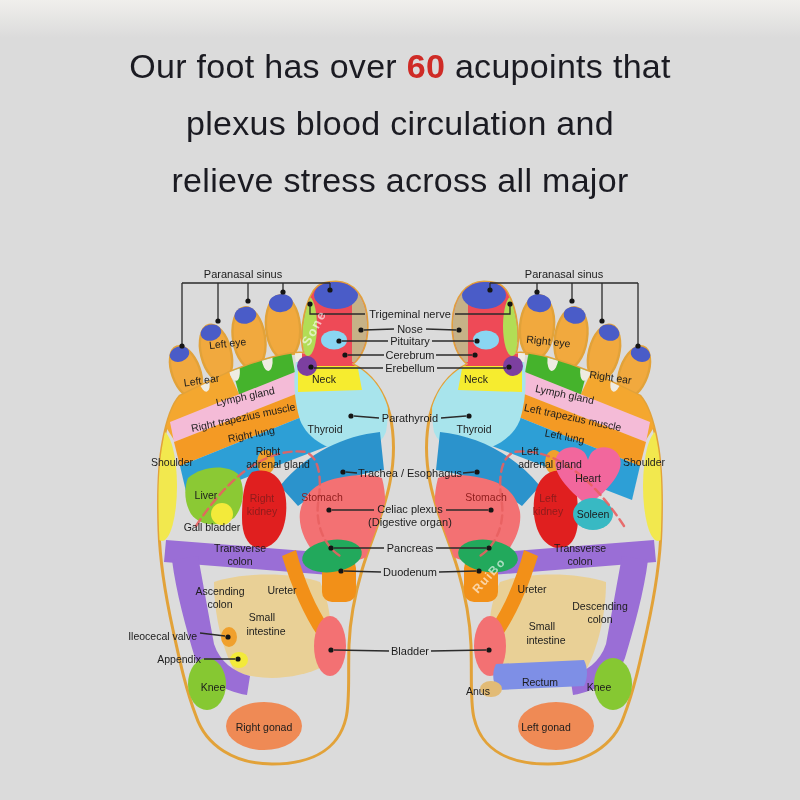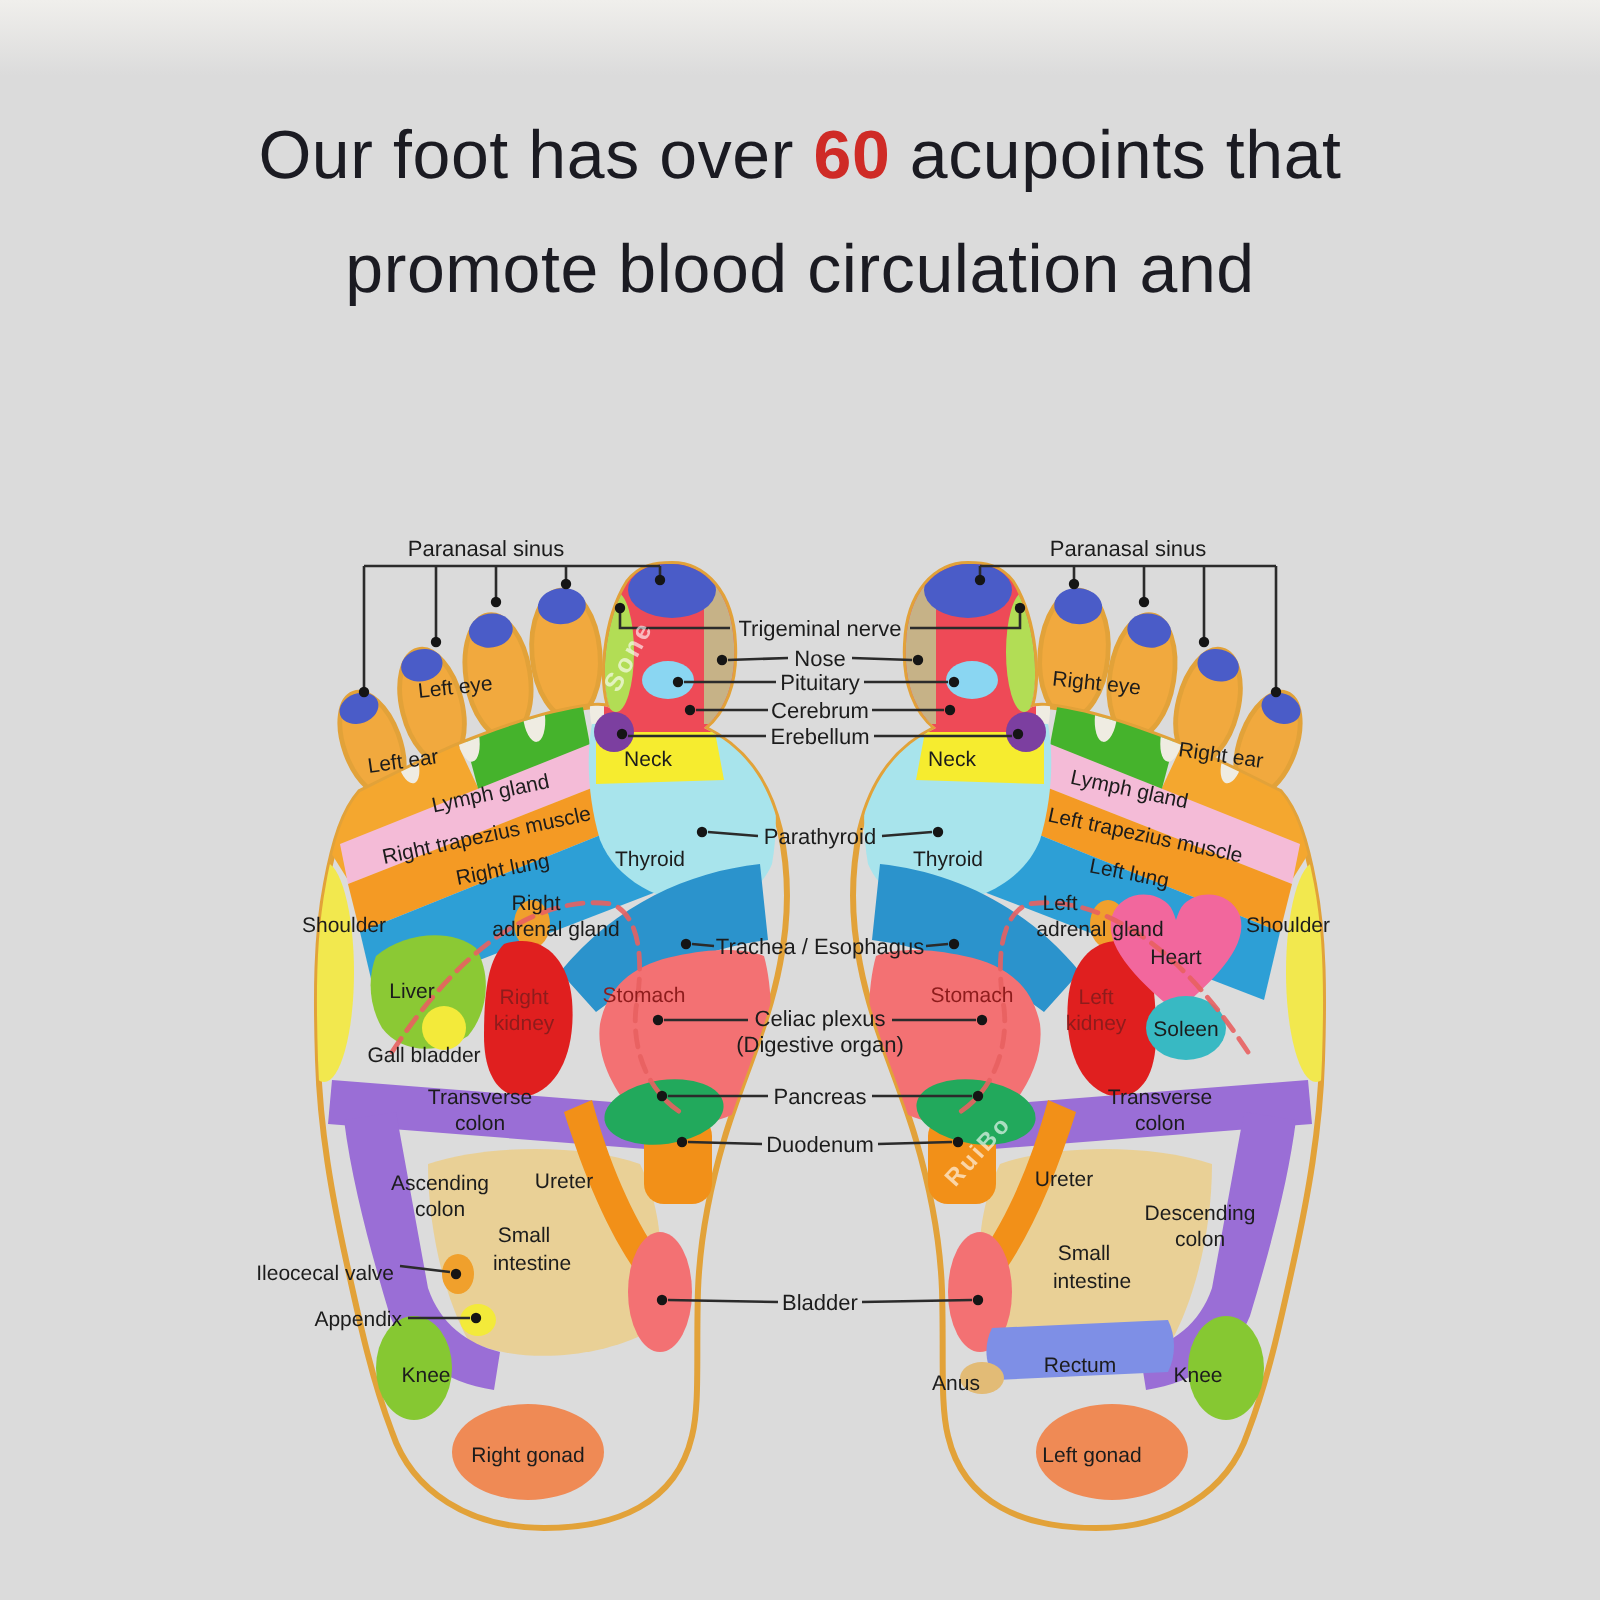--- a/index.html
+++ b/index.html
@@ -5,21 +5,21 @@
   :root{
     --background:#dbdbdb; --headline-text:#1b1b22; --highlight:#cf2b26; --foot-outline:#e2a239;
   }
   html,body{margin:0;padding:0;}
   body{
     width:800px;height:800px;overflow:hidden;position:relative;
     background:linear-gradient(#f0efec 0px, var(--background) 38px);
     font-family:"Liberation Sans", sans-serif;
   }
   .headline{
-    position:absolute;top:50px;left:0;width:800px;text-align:center;
+    position:absolute;top:38px;left:0;width:800px;text-align:center;
     font-size:34px;line-height:57px;color:var(--headline-text);
     letter-spacing:0.3px;font-weight:400;
   }
   .headline span{white-space:pre;}
   .headline .hl{color:var(--highlight);font-weight:bold;}
   svg{position:absolute;left:0;top:252px;}
   .lbl{font-family:"Liberation Sans",sans-serif;font-size:10.5px;fill:#1c1c1c;text-anchor:middle;}
   .lblc{font-size:11px;}
   .maroon{fill:#8e1c1c;}
   .end{text-anchor:end;}
@@ -29,21 +29,22 @@
   .dashed{stroke:#e86060;stroke-width:2.4;stroke-dasharray:8 5;fill:none;stroke-linecap:round;opacity:.9;}
   .sole{fill:#dcdcdc;stroke:var(--foot-outline);stroke-width:3;}
   .toe{fill:#f1a93e;stroke:var(--foot-outline);stroke-width:2.4;}
   .tip{fill:#4a5cc8;}
 </style>
 </head>
 <body>
 
 <div class="headline">
   <div><span>Our foot has over </span><span class="hl">60</span><span> acupoints that</span></div>
-  <div>promote blood circulation and</div>
+  <div>plexus blood circulation and</div>
+  <div>relieve stress across all major</div>
 </div>
 
 <svg width="800" height="548" viewBox="0 252 800 548">
   <defs>
     <path id="soleLPath" d="M336,282 C352,282 366,296 367,322 C368,342 362,356 352,364 C372,374 384,390 390,415 C395,438 394,462 390,482 C384,514 370,542 362,570 C355,594 350,618 349,645 C348,678 350,702 346,718 C338,752 308,764 272,764 C235,764 206,746 196,716 C186,690 180,662 173,630 C166,598 160,565 159,530 C158,498 158,468 163,442 C167,420 172,405 180,396 C196,388 212,380 228,373 C248,365 268,358 284,355 C294,353 301,352 305,354 C300,342 302,310 314,291 C320,283 328,282 336,282 Z"></path>
     <clipPath id="cpSole">
       <path d="M336,282 C352,282 366,296 367,322 C368,342 362,356 352,364 C372,374 384,390 390,415 C395,438 394,462 390,482 C384,514 370,542 362,570 C355,594 350,618 349,645 C348,678 350,702 346,718 C338,752 308,764 272,764 C235,764 206,746 196,716 C186,690 180,662 173,630 C166,598 160,565 159,530 C158,498 158,468 163,442 C167,420 172,405 180,396 C196,388 212,380 228,373 C248,365 268,358 284,355 C294,353 301,352 305,354 C300,342 302,310 314,291 C320,283 328,282 336,282 Z"></path>
     </clipPath>
   </defs>
 

